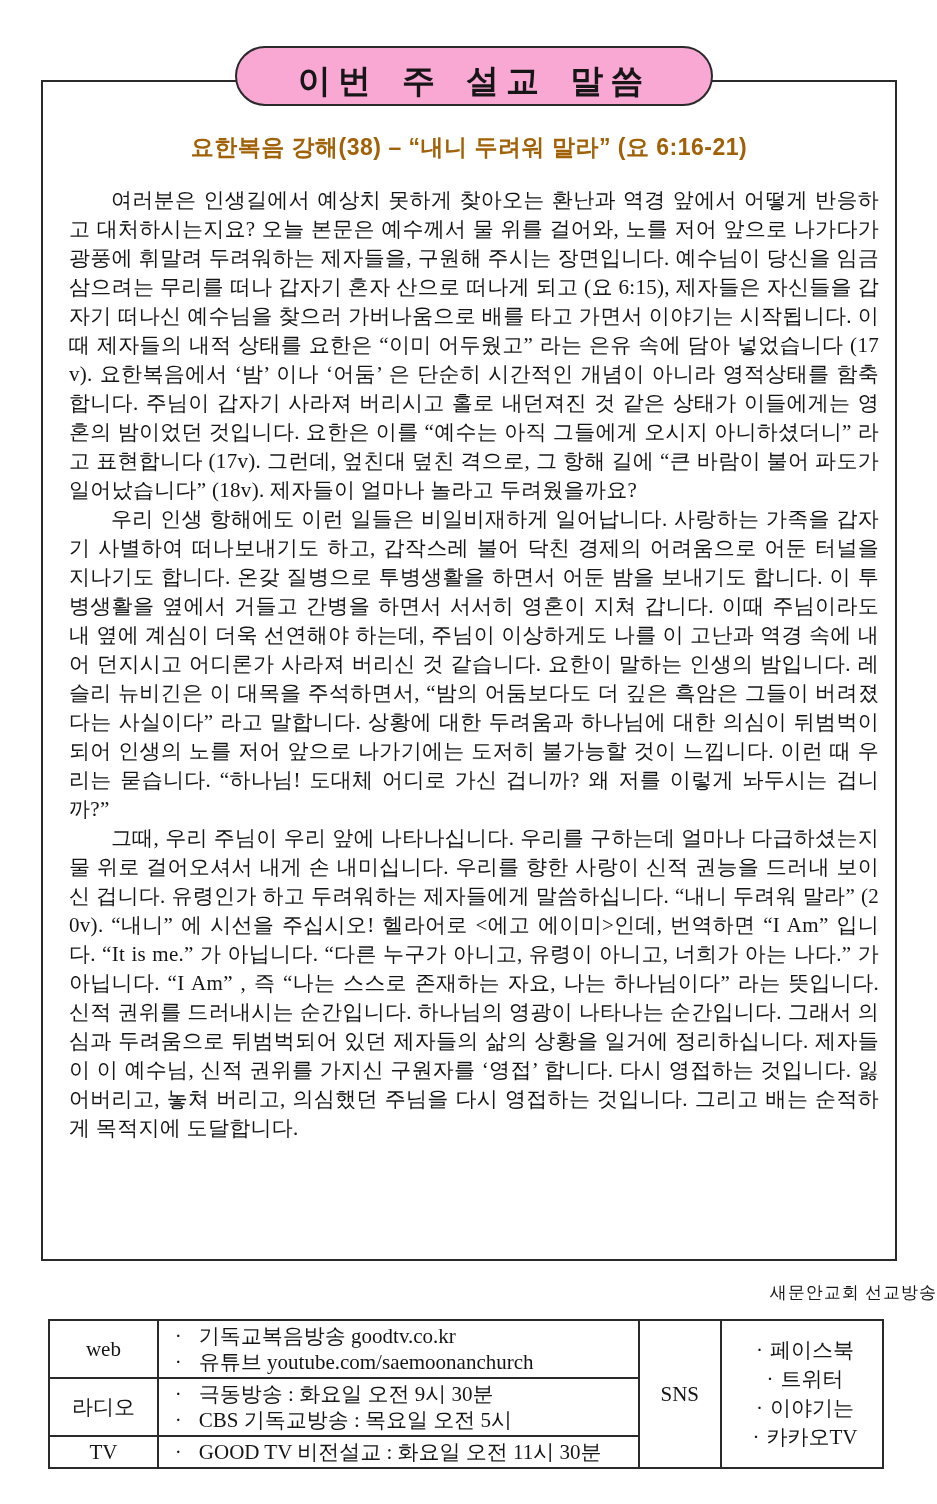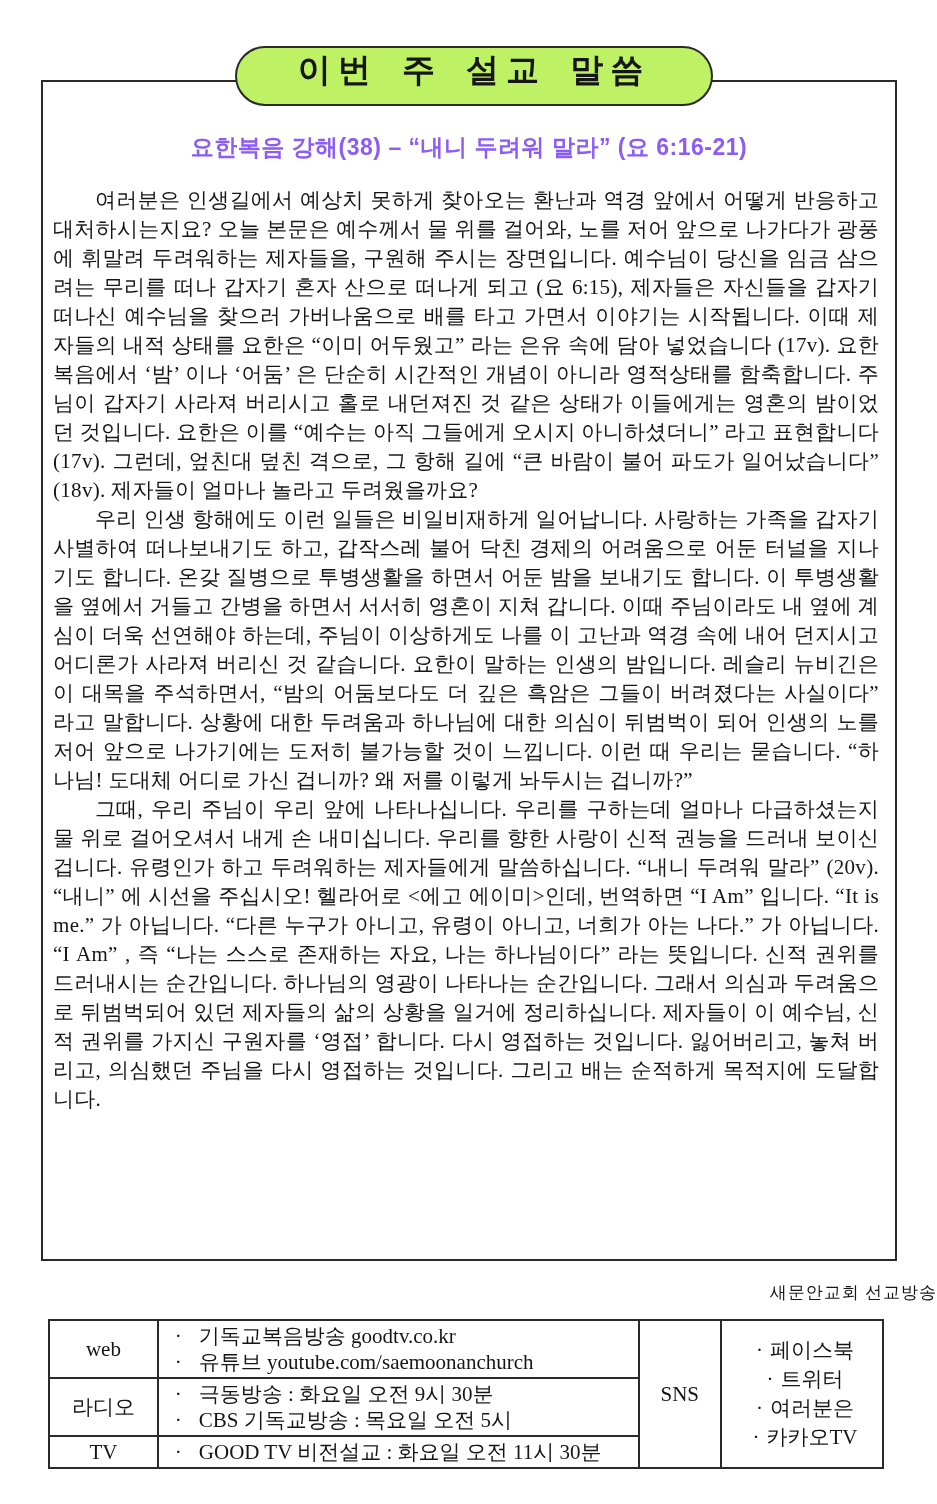--- a/index.html
+++ b/index.html
@@ -10,25 +10,25 @@
     font-family: "Liberation Serif", "DejaVu Serif", serif;
     color: #111;
     overflow: hidden;
   }
 
   
   .title-pill {
     position: absolute;
     left: 235px; top: 46px;
     width: 478px; height: 60px;
-    background: #bef264;
+    background: #f9a8d4;
     border: 2px solid #2a2a2a;
     border-radius: 30px;
     z-index: 3;
-    display: flex; align-items: flex-start; justify-content: center;
+    display: flex; align-items: flex-end; justify-content: center;
     font-family: "Liberation Sans", "DejaVu Sans", sans-serif;
     font-weight: bold;
     font-size: 33px;
     letter-spacing: 7px;
     word-spacing: 8px;
     color: #161616;
   }
 
   
   .main-box {
@@ -39,24 +39,24 @@
     background: #ffffff;
     z-index: 1;
   }
   .sermon-title {
     margin-top: 50px;
     text-align: center;
     font-family: "Liberation Sans", "DejaVu Sans", sans-serif;
     font-weight: bold;
     font-size: 23px;
     letter-spacing: 0.5px;
-    color: #8b5cf6;
+    color: #a16207;
   }
   .sermon-body {
-    margin: 23px 16px 0 10px;
+    margin: 23px 16px 0 26px;
     font-size: 21px;
     line-height: 29px;
     text-align: justify;
     word-break: break-all;
     letter-spacing: 0.3px;
     color: #151515;
   }
   .sermon-body p { text-indent: 42px; }
 
   
@@ -142,21 +142,21 @@
       <tr class="row-web">
     <td class="label-cell">web</td>
     <td class="content-cell">
       <span class="bullet-line">기독교복음방송 goodtv.co.kr</span>
       <span class="bullet-line">유튜브 youtube.com/saemoonanchurch</span>
     </td>
     <td class="sns-label-cell" rowspan="3">SNS</td>
     <td class="sns-list-cell" rowspan="3">
       <span class="bullet-line">페이스북</span>
       <span class="bullet-line">트위터</span>
-      <span class="bullet-line">여러분은</span>
+      <span class="bullet-line">이야기는</span>
       <span class="bullet-line">카카오TV</span>
     </td>
   </tr>
   <tr class="row-radio">
     <td class="label-cell">라디오</td>
     <td class="content-cell">
       <span class="bullet-line">극동방송 : 화요일 오전 9시 30분</span>
       <span class="bullet-line">CBS 기독교방송 : 목요일 오전 5시</span>
     </td>
   </tr>

